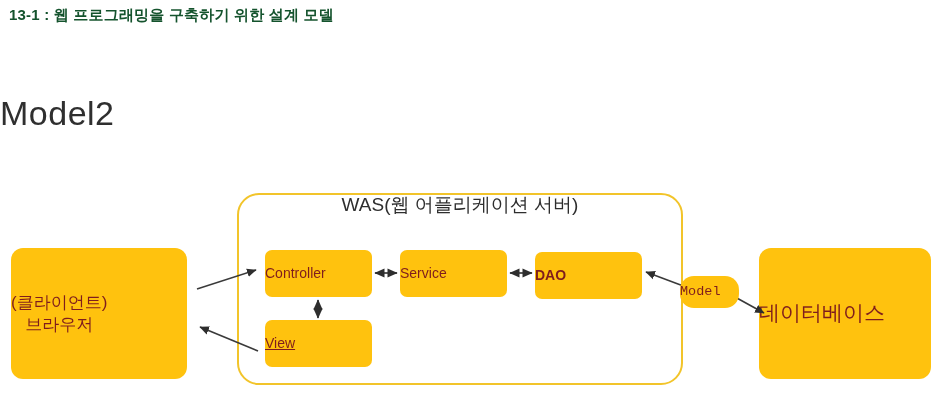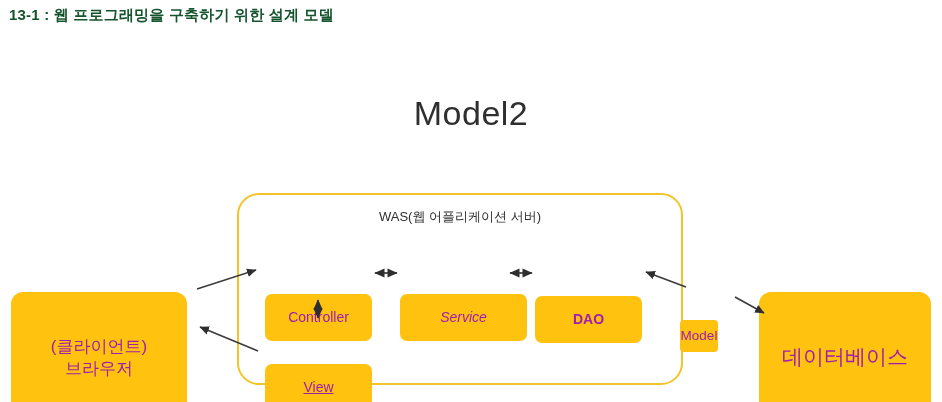--- a/index.html
+++ b/index.html
@@ -27,40 +27,38 @@
     color: #14532d;
     white-space: nowrap;
   }
 
   
   .diagram-title {
     position: absolute;
     left: 0;
     top: 94px;
     width: 942px;
-    text-align: center;
+    text-align: left;
     font-size: 34px;
     font-weight: 400;
     color: #2f2f2f;
     letter-spacing: 0.5px;
   }
 
   
   .node {
     position: absolute;
     background: #ffc20e;
     border-radius: 9px;
     display: flex;
     align-items: center;
-    justify-content: center;
     text-align: center;
-    color: #a21caf;
+    color: #7f1d1d;
     line-height: 1.28;
     box-sizing: border-box;
-    margin-top: 44px;
   }
 
   .node-browser {
     left: 11px;
     top: 248px;
     width: 176px;
     height: 131px;
     font-size: 17px;
     border-radius: 12px;
   }
@@ -81,48 +79,49 @@
     width: 446px;
     height: 192px;
     border: 2.5px solid #f2c42a;
     border-radius: 22px;
     box-sizing: border-box;
     background: transparent;
   }
   .was-label {
     position: absolute;
     left: 237px;
-    top: 208px;
+    top: 192px;
     width: 446px;
     text-align: center;
-    font-size: 13px;
+    font-size: 19px;
     color: #2e2e2e;
     font-weight: 400;
   }
 
   
   .node-inner {
     font-size: 14px;
     border-radius: 7px;
     height: 47px;
   }
   .node-controller { left: 265px; top: 250px; width: 107px; }
-  .node-service    { left: 400px; top: 250px; width: 127px; font-style: italic; }
+  .node-service    { left: 400px; top: 250px; width: 107px; }
   .node-dao        { left: 535px; top: 252px; width: 107px; font-weight: bold; }
   .node-view       { left: 265px; top: 320px; width: 107px; text-decoration: underline; }
 
   
   .node-model {
     left: 680px;
     top: 276px;
-    width: 38px;
+    width: 59px;
     height: 32px;
     font-size: 13.5px;
-    border-radius: 4px;
+    border-radius: 14px;
     z-index: 5;
+    font-family: Liberation Mono, monospace;
   }
 
   
   .arrow-layer {
     position: absolute;
     left: 0;
     top: 0;
     width: 942px;
     height: 402px;
     pointer-events: none;

